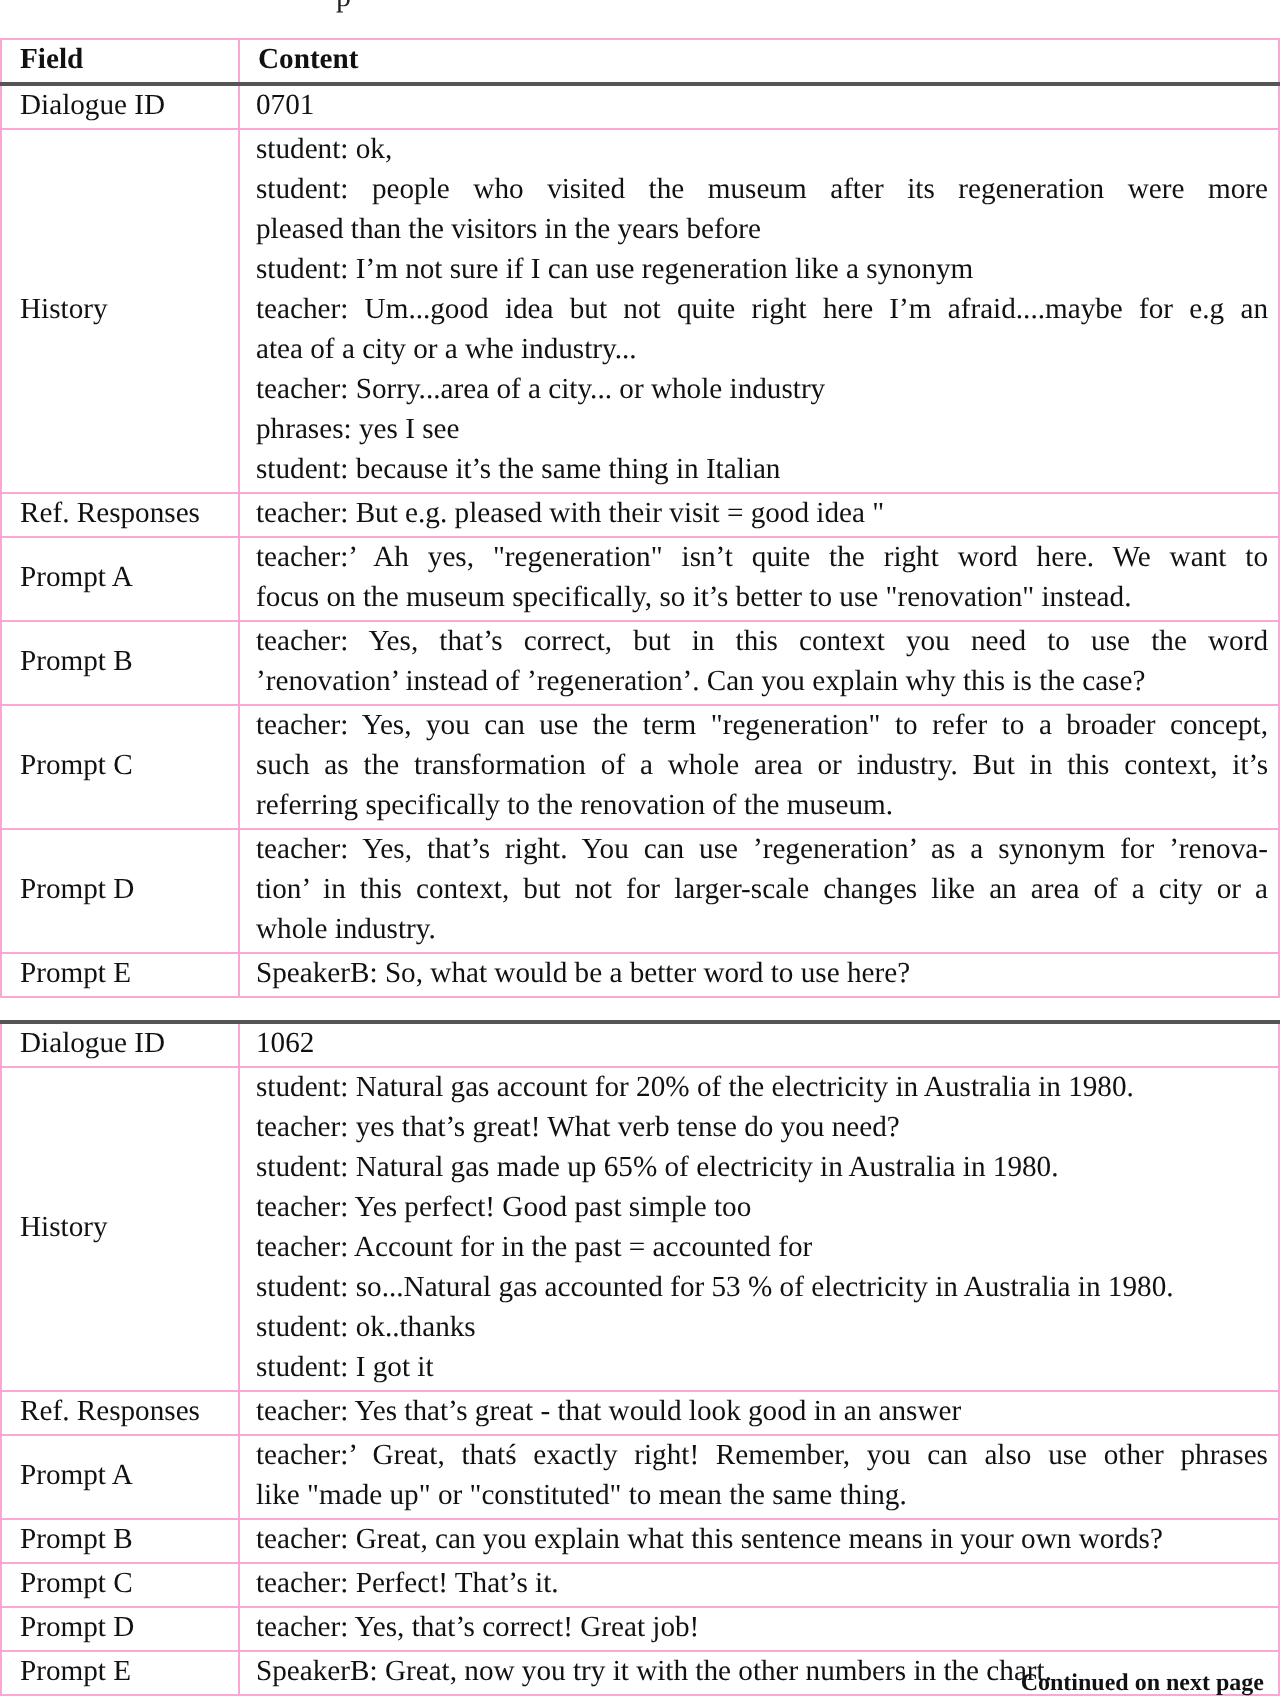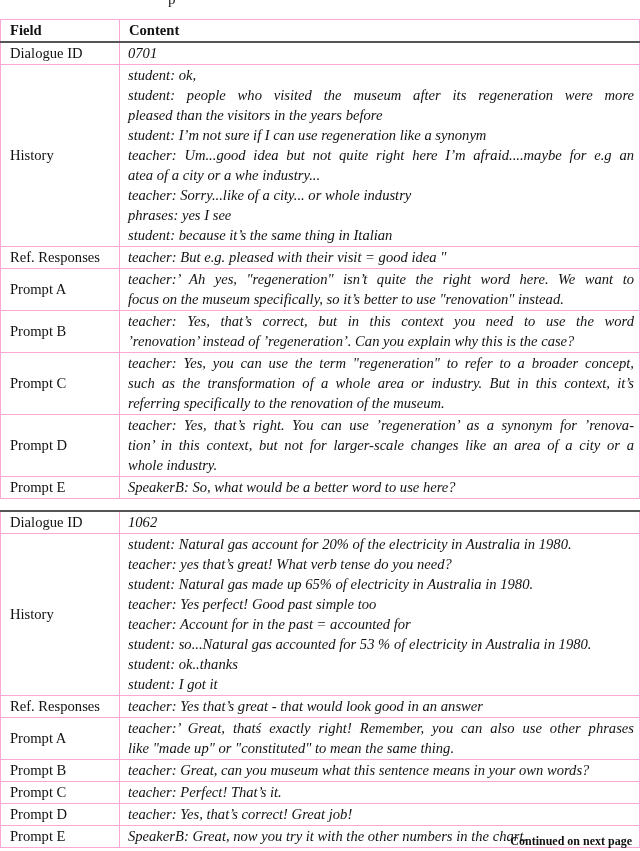--- a/index.html
+++ b/index.html
@@ -19,21 +19,21 @@
     table-layout: fixed;
   }
   table.dlg col.c1 { width: 119px; }
   table.dlg td, table.dlg th {
     border: 1px solid #f9a8d4;
     padding: 0 6px 1px 9px;
     vertical-align: middle;
     line-height: 20px;
     text-align: left;
   }
-  table.dlg td.content { text-align: justify; padding-left: 8px; padding-right: 5px; font-style: italic; }
+  table.dlg td.content { text-align: justify; padding-left: 8px; padding-right: 5px; }
   table.dlg th { font-weight: bold; height: 19px; }
   .hdr { top: 19px; }
   .hdr th { border-top: 1px solid #222; border-bottom: 1px solid #222; }
   .t1 { top: 41px; }
   .t2 { top: 510px; }
   .t1, .t2 { border-top: 2px solid #555; }
   .line { display: block; text-align: justify; text-align-last: left; }
   .line.full { text-align-last: justify; }
   .footer {
     position: absolute; right: 8px; top: 834px;
@@ -72,21 +72,21 @@
       </tr>
       <tr>
         <td>History</td>
         <td class="content">
           <span class="line">student: ok,</span>
           <span class="line full">student: people who visited the museum after its regeneration were more</span>
           <span class="line">pleased than the visitors in the years before</span>
           <span class="line">student: I’m not sure if I can use regeneration like a synonym</span>
           <span class="line full">teacher: Um...good idea but not quite right here I’m afraid....maybe for e.g an</span>
           <span class="line">atea of a city or a whe industry...</span>
-          <span class="line">teacher: Sorry...like of a city... or whole industry</span>
+          <span class="line">teacher: Sorry...area of a city... or whole industry</span>
           <span class="line">phrases: yes I see</span>
           <span class="line">student: because it’s the same thing in Italian</span>
         </td>
       </tr>
       <tr>
         <td>Ref. Responses</td>
         <td class="content">
           <span class="line">teacher: But e.g. pleased with their visit = good idea "</span>
         </td>
       </tr>
@@ -163,21 +163,21 @@
       <tr>
         <td>Prompt A</td>
         <td class="content">
           <span class="line full">teacher:’ Great, thatś exactly right! Remember, you can also use other phrases</span>
           <span class="line">like "made up" or "constituted" to mean the same thing.</span>
         </td>
       </tr>
       <tr>
         <td>Prompt B</td>
         <td class="content">
-          <span class="line">teacher: Great, can you museum what this sentence means in your own words?</span>
+          <span class="line">teacher: Great, can you explain what this sentence means in your own words?</span>
         </td>
       </tr>
       <tr>
         <td>Prompt C</td>
         <td class="content">
           <span class="line">teacher: Perfect! That’s it.</span>
         </td>
       </tr>
       <tr>
         <td>Prompt D</td>

